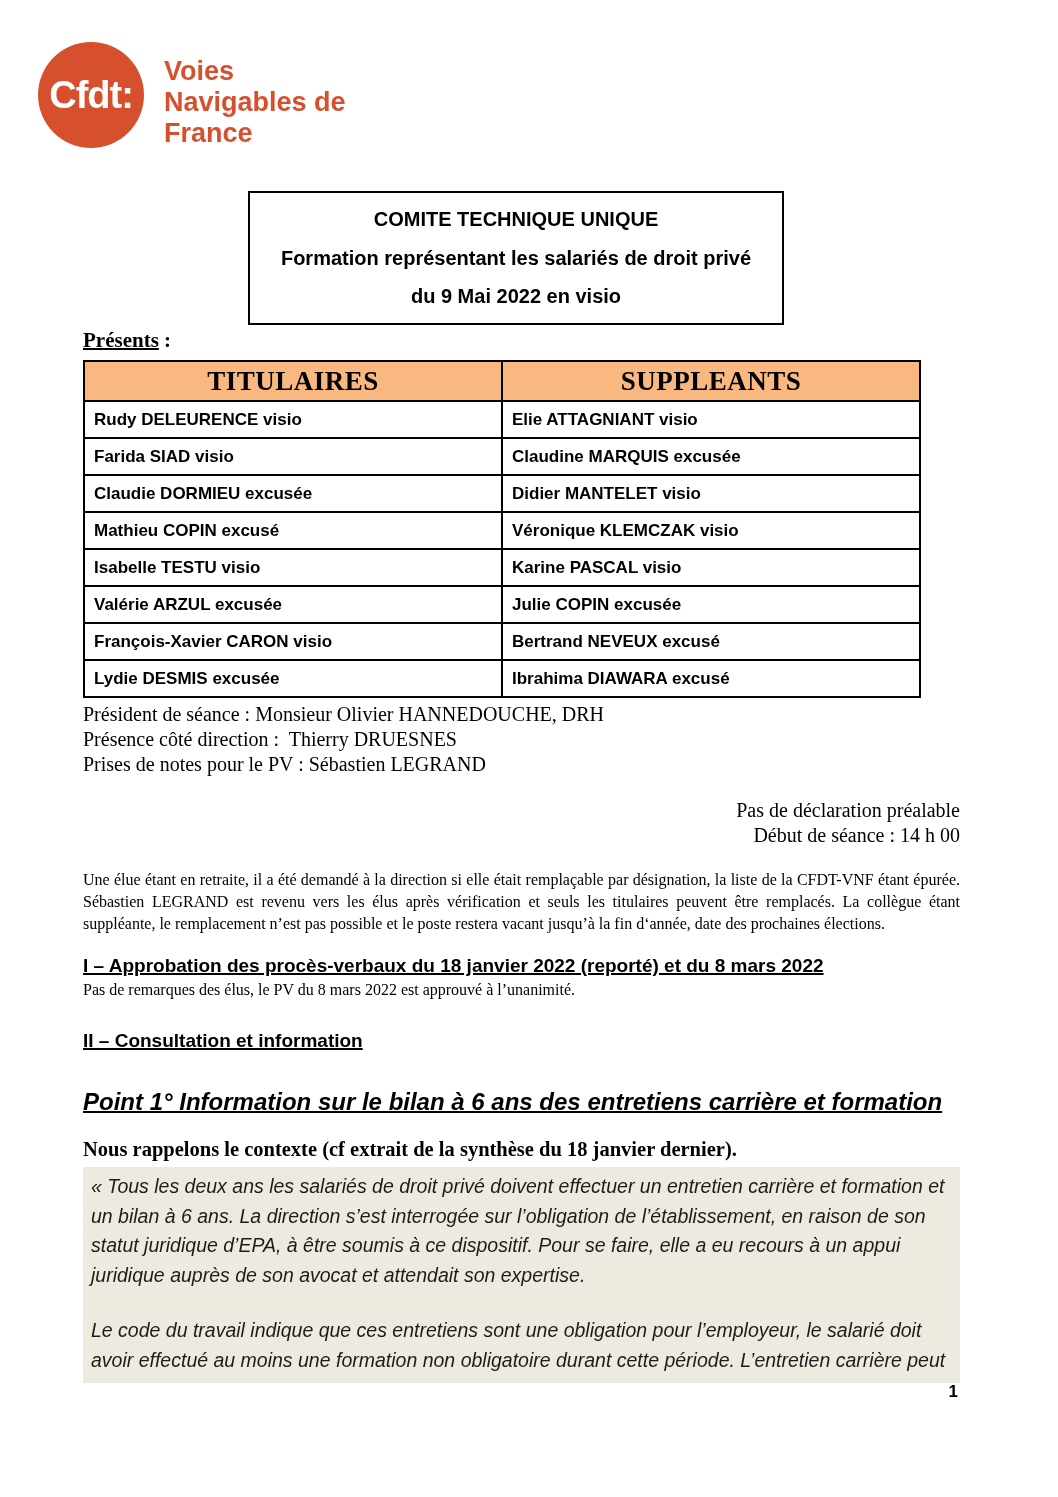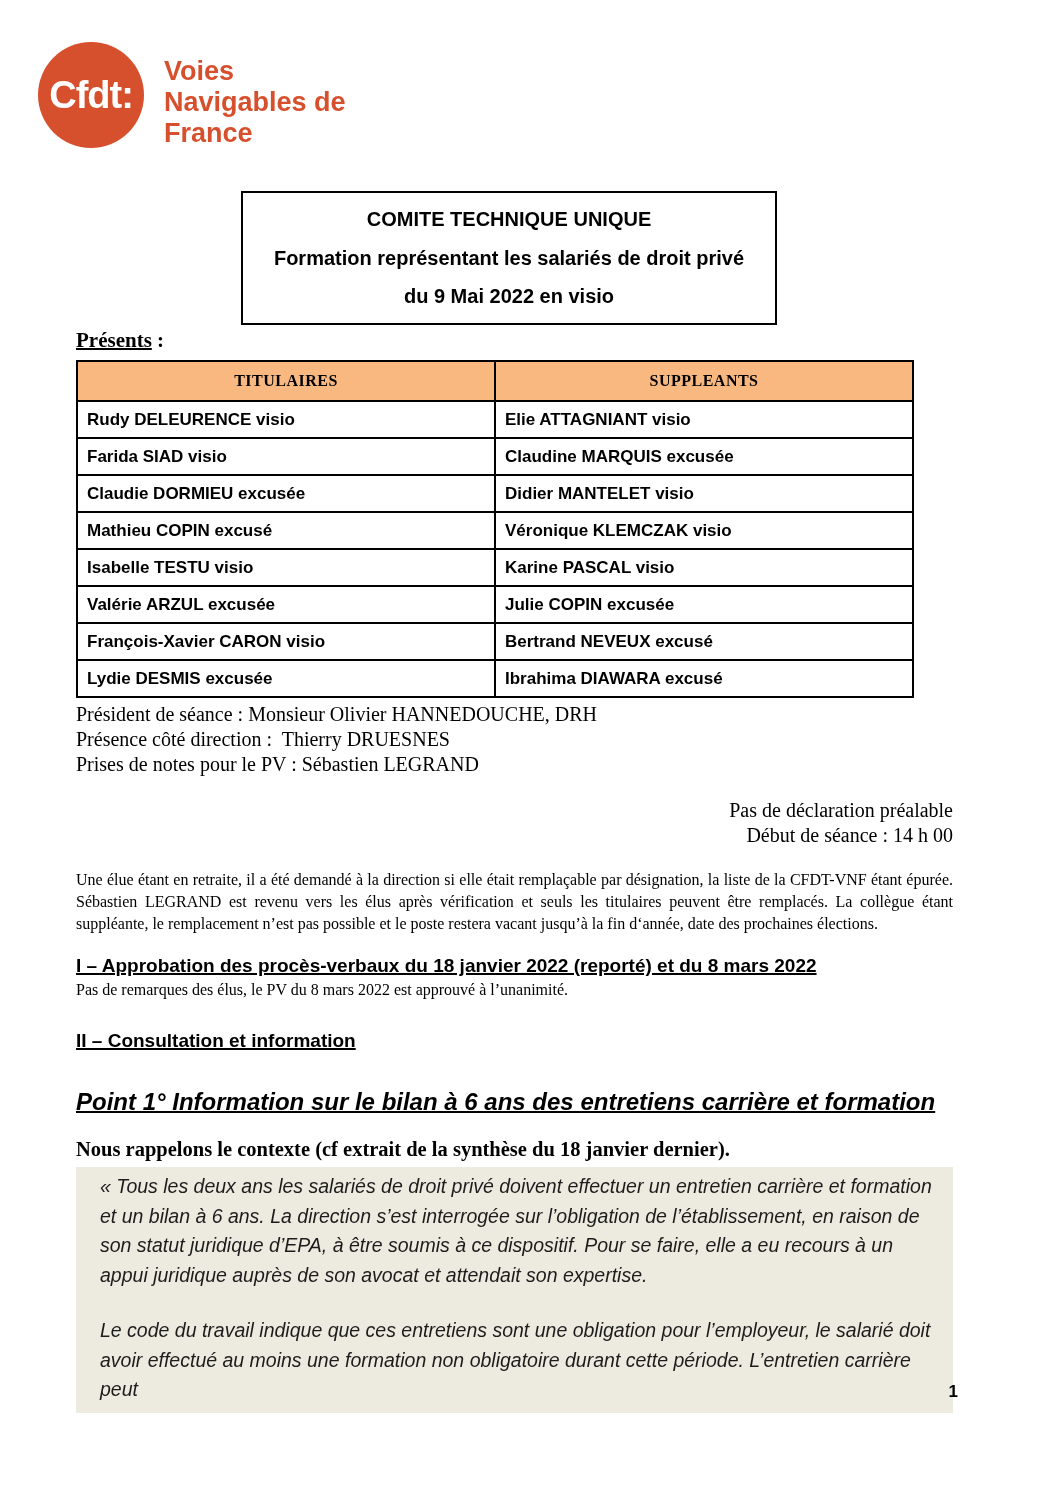--- a/index.html
+++ b/index.html
@@ -16,39 +16,39 @@
     display:flex; align-items:center; justify-content:center;
     font-family:"Liberation Sans", sans-serif; font-weight:bold; font-size:38px;
     letter-spacing:-1px;
   }
   .logo-text {
     margin-left:20px; padding-top:14px; color:var(--orange,#d7502d);
     font-family:"Liberation Sans", sans-serif; font-weight:bold;
     font-size:27px; line-height:31px; white-space:pre-line;
   }
   
-  .content { position:absolute; left:76px; top:0; width:877px; }
+  .content { position:absolute; left:83px; top:0; width:877px; }
   .title-box {
     margin-top:191px; margin-left:165px; width:536px; height:134px;
     border:2px solid #000; text-align:center;
     font-family:"Liberation Sans", sans-serif; font-weight:bold; font-size:20px;
     display:flex; flex-direction:column; justify-content:space-evenly;
   }
   .presents {
     margin-top:3px; font-size:21px; font-weight:bold;
   }
   .presents .u { text-decoration:underline; text-decoration-thickness:2px; }
   table.attendance {
     margin-top:7px; width:838px; border-collapse:collapse;
     border:2px solid #000;
   }
   table.attendance th {
     border:2px solid #000; background:var(--header-bg,#f8b880);
     height:40px; text-align:center;
-    font-family:"Liberation Serif", serif; font-weight:bold; font-size:16px;
+    font-family:"Liberation Serif", serif; font-weight:bold; font-size:27px;
     letter-spacing:0.5px;
   }
   table.attendance td {
     border:2px solid #000; height:37px; padding-left:9px;
     font-family:"Liberation Sans", sans-serif; font-weight:bold; font-size:17px;
     width:50%;
     margin-left:40px;
   }
   .meta { margin-top:4px; font-size:20px; line-height:25px; }
   .meta div, .pre div { white-space:pre-wrap; }
@@ -64,21 +64,21 @@
   .sec-body { margin-top:4px; font-size:16px; }
   .h2 { margin-top:31px; }
   .point-heading {
     margin-top:36px;
     font-family:"Liberation Sans", sans-serif; font-weight:bold; font-style:italic;
     font-size:24px; text-decoration:underline; text-decoration-thickness:2px;
   }
   .context-label { margin-top:22px; font-size:20.5px; font-weight:bold; }
   .quote-block {
     margin-top:6px; background:var(--quote-bg,#edebe0); width:877px;
-    padding:5px 12px 8px 24px;
+    padding:5px 12px 8px 8px;
     font-family:"Liberation Sans", sans-serif; font-style:italic;
     font-size:19.5px; line-height:29.5px; color:#1c1c1c;
   }
   .quote-block p + p { margin-top:26px; }
   .page-number {
     position:absolute; top:1382px; right:100px;
     font-family:"Liberation Sans", sans-serif; font-weight:bold; font-size:17px;
   }
 </style>
 </head>

